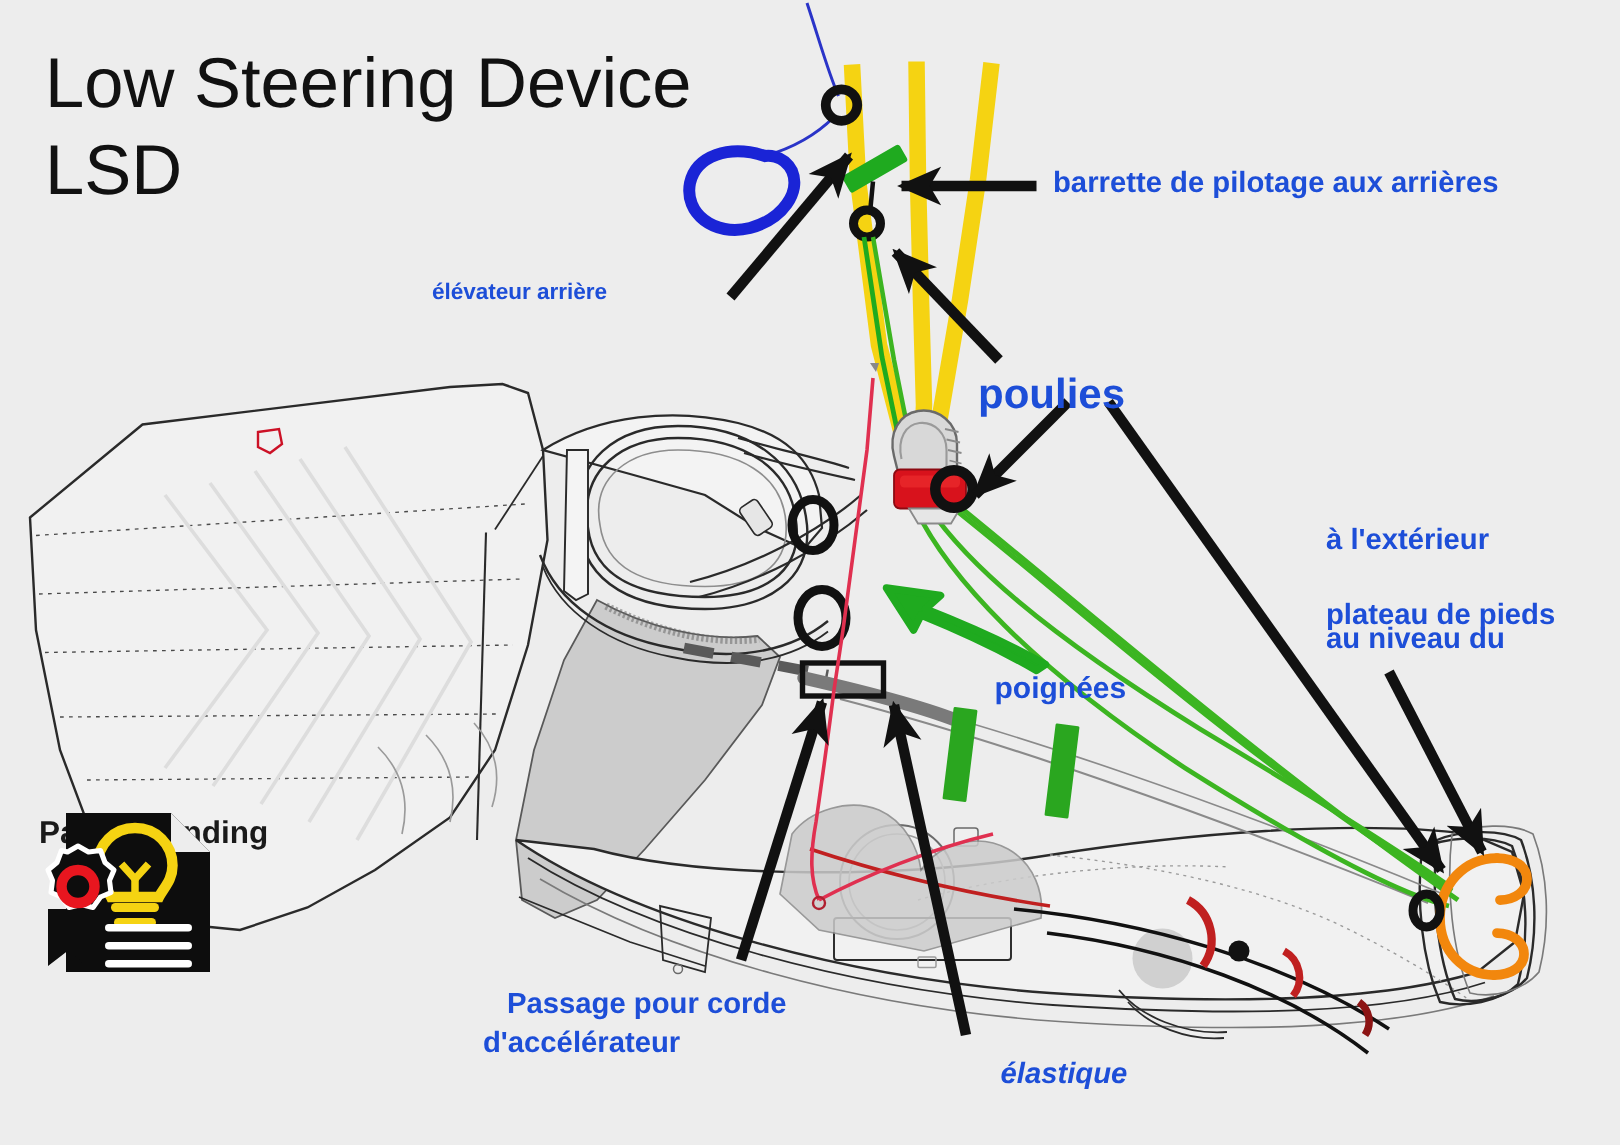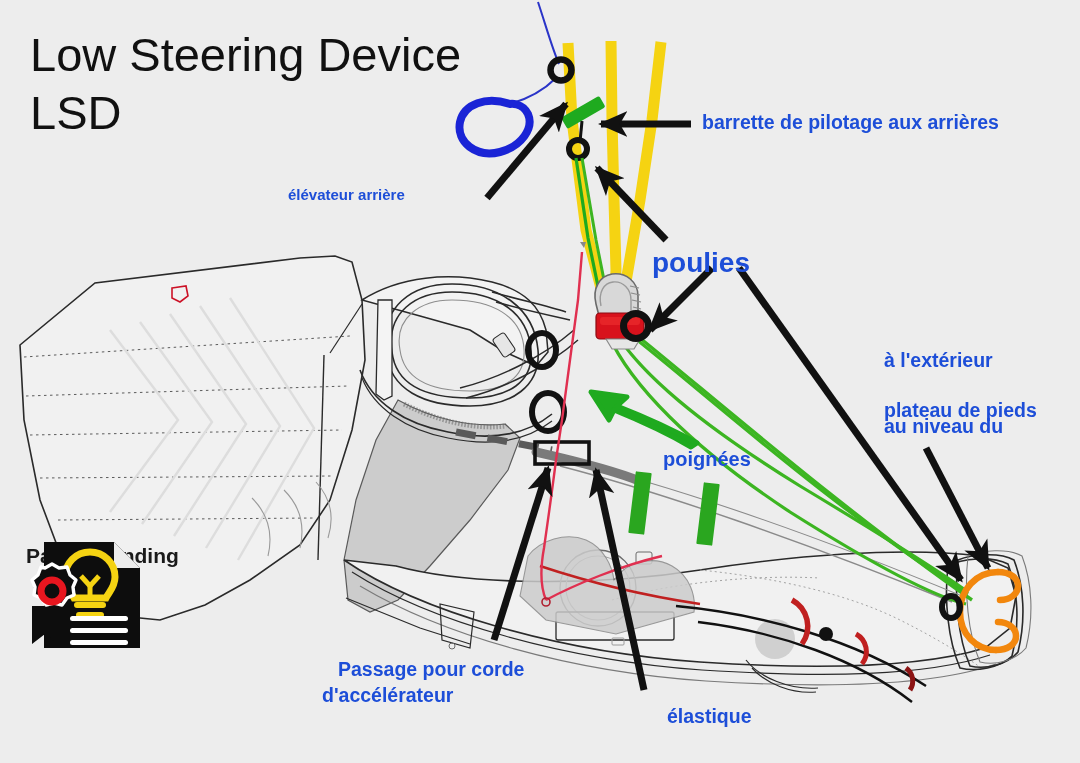--- a/index.html
+++ b/index.html
@@ -267,21 +267,21 @@
 
   <div class="lbl" style="left:884px;top:349px;font-size:19.5px;">à l'extérieur</div>
   <div class="lbl" style="left:884px;top:374px;font-size:19.5px;margin-top:41px;">au niveau du</div>
   <div class="lbl" style="left:884px;top:399px;font-size:19.5px;">plateau de pieds</div>
 
   <div class="lbl" style="left:663px;top:448px;font-size:20px;">poignées</div>
 
   <div class="lbl" style="left:338px;top:658px;font-size:19.5px;">Passage pour corde</div>
   <div class="lbl" style="left:322px;top:684px;font-size:19.5px;">d'accélérateur</div>
 
-  <div class="lbl" style="left:667px;top:705px;font-size:19.5px;">élastique</div>
+  <div class="lbl" style="left:667px;top:705px;font-size:19.5px;font-style:italic;">élastique</div>
 
   <div id="patent-block">
     <svg width="150" height="112" viewBox="0 0 150 112">
 
       <path d="M26,2 L96,2 L122,28 L122,108 L26,108 Z" fill="#0d0d0d"></path>
       <path d="M96,2 L96,28 L122,28 Z" fill="#ededed"></path>
 
       <g>
         <path d="M72,12 C86,12 97,23 97,37 C97,47 91,52 88,58 L56,58
                  C53,52 47,47 47,37 C47,23 58,12 72,12 Z" fill="none" stroke="#f5d312" stroke-width="7"></path>

